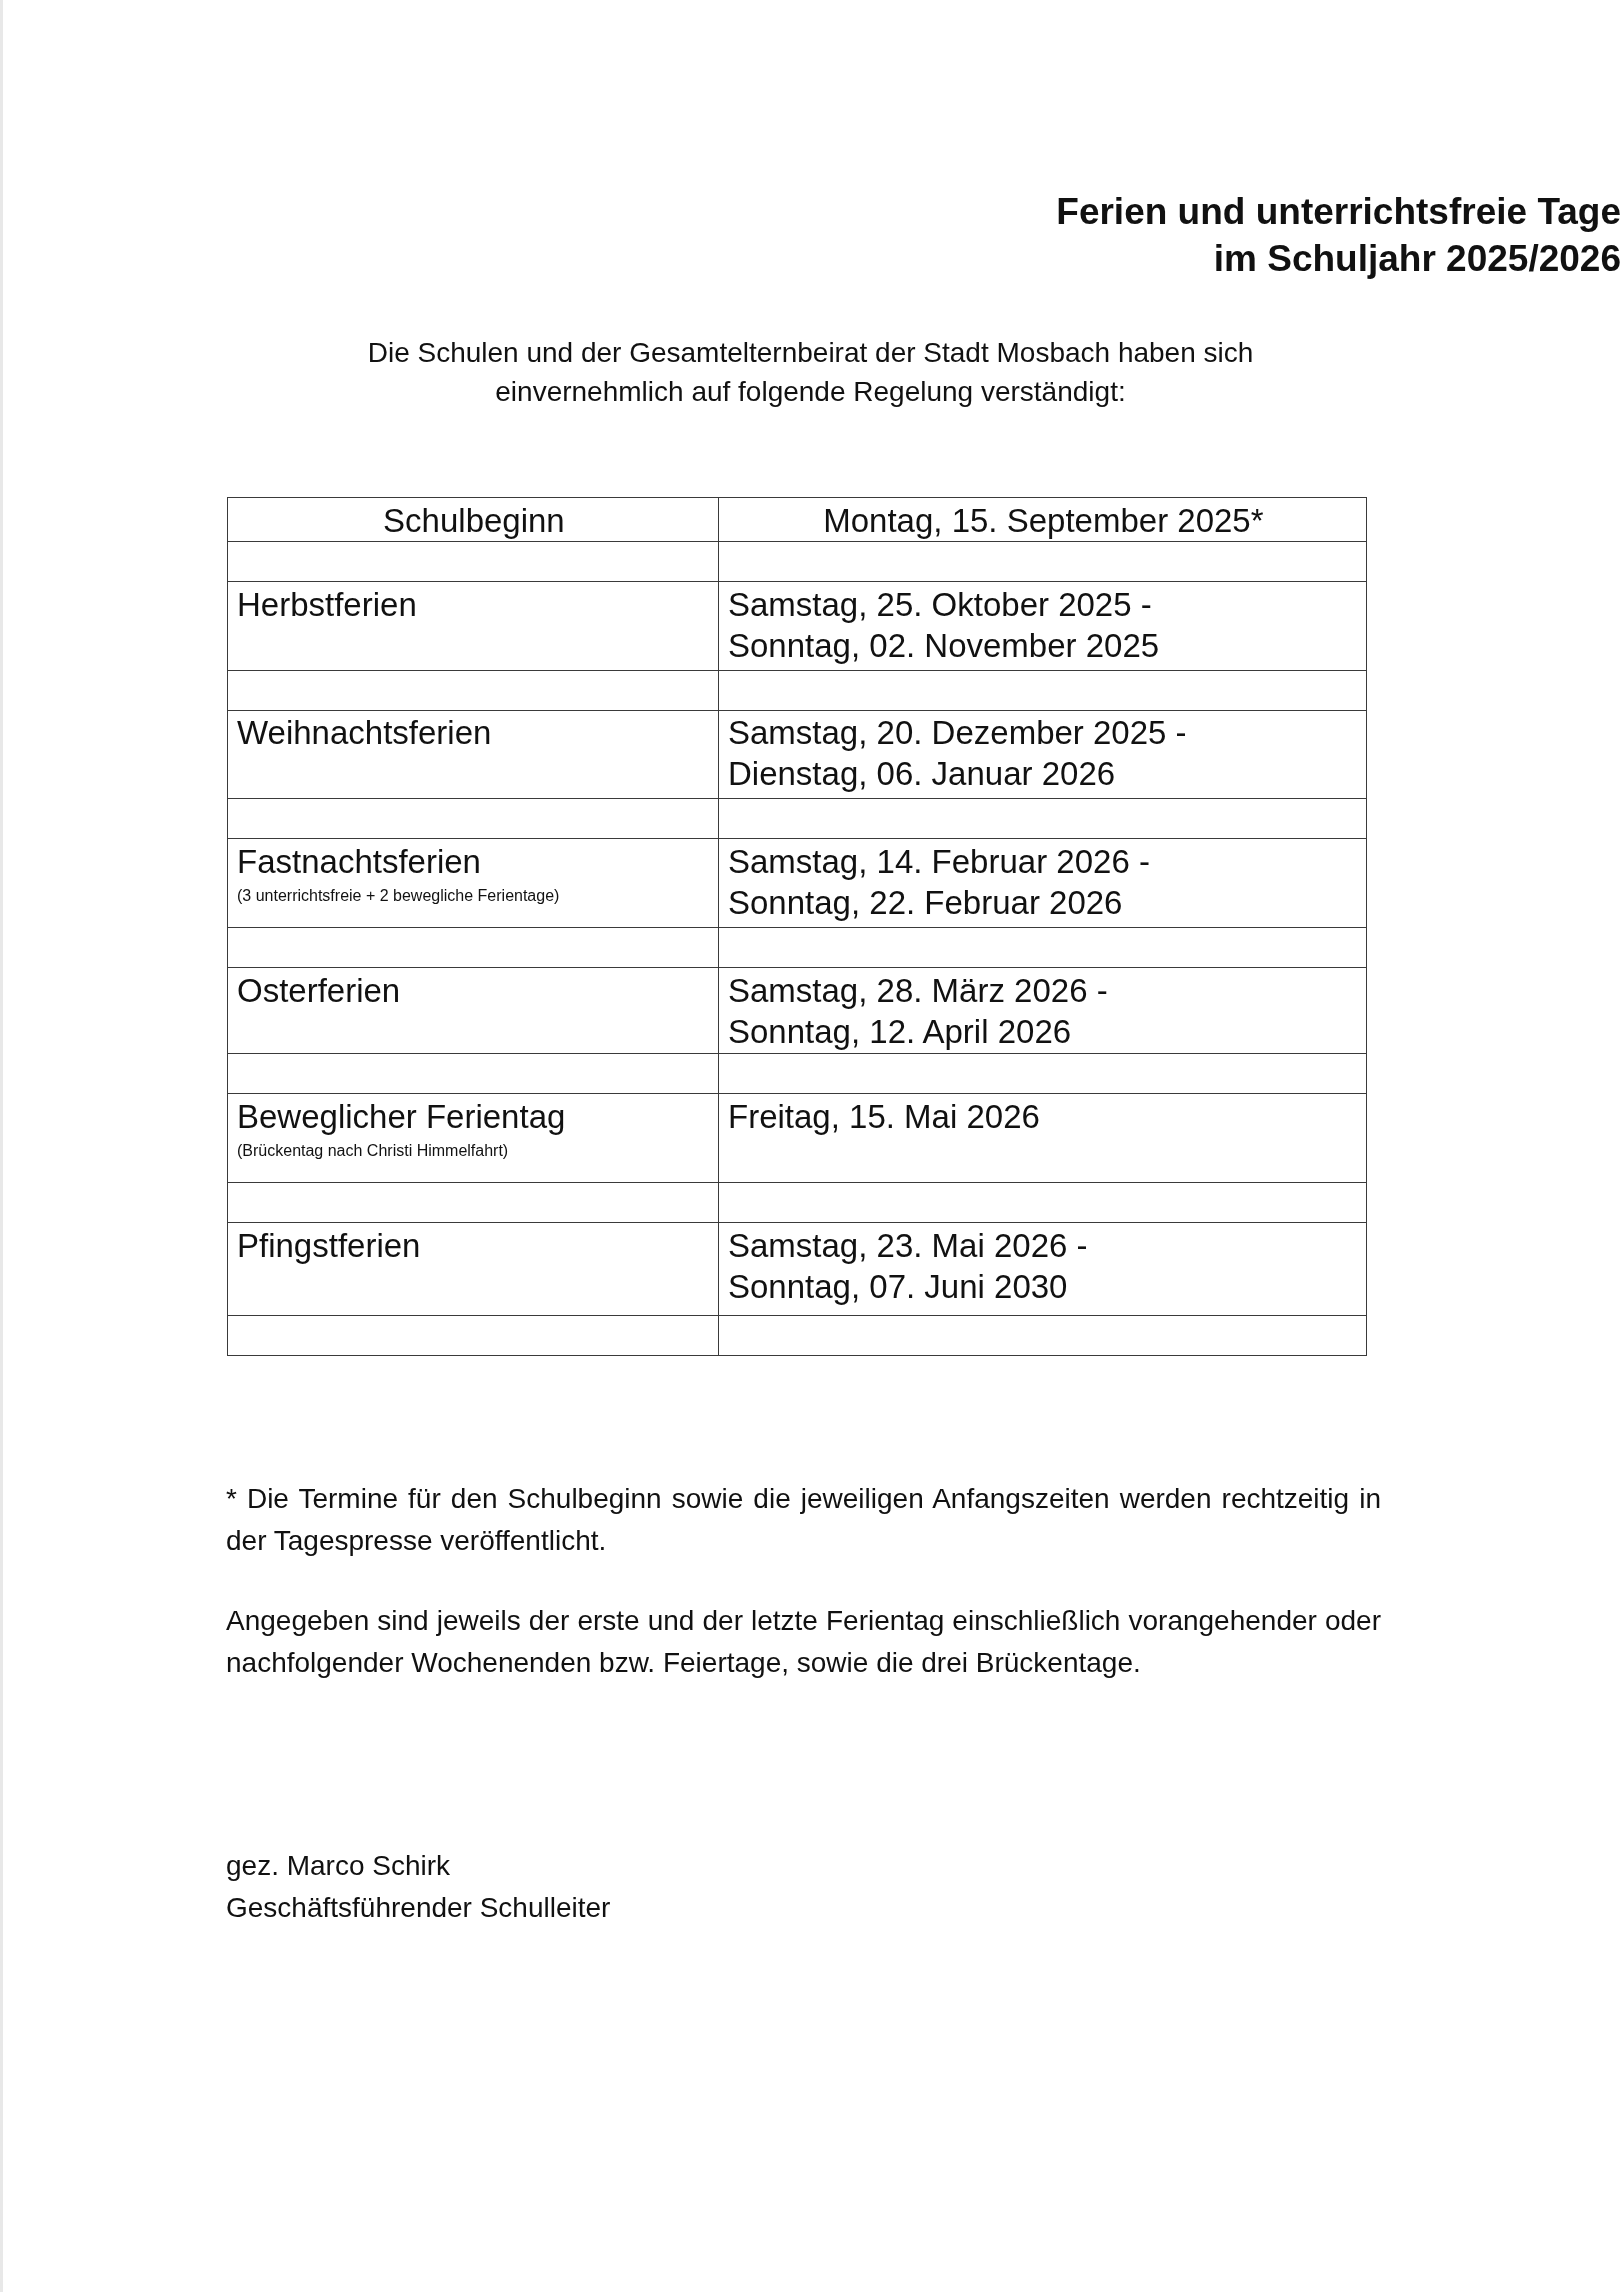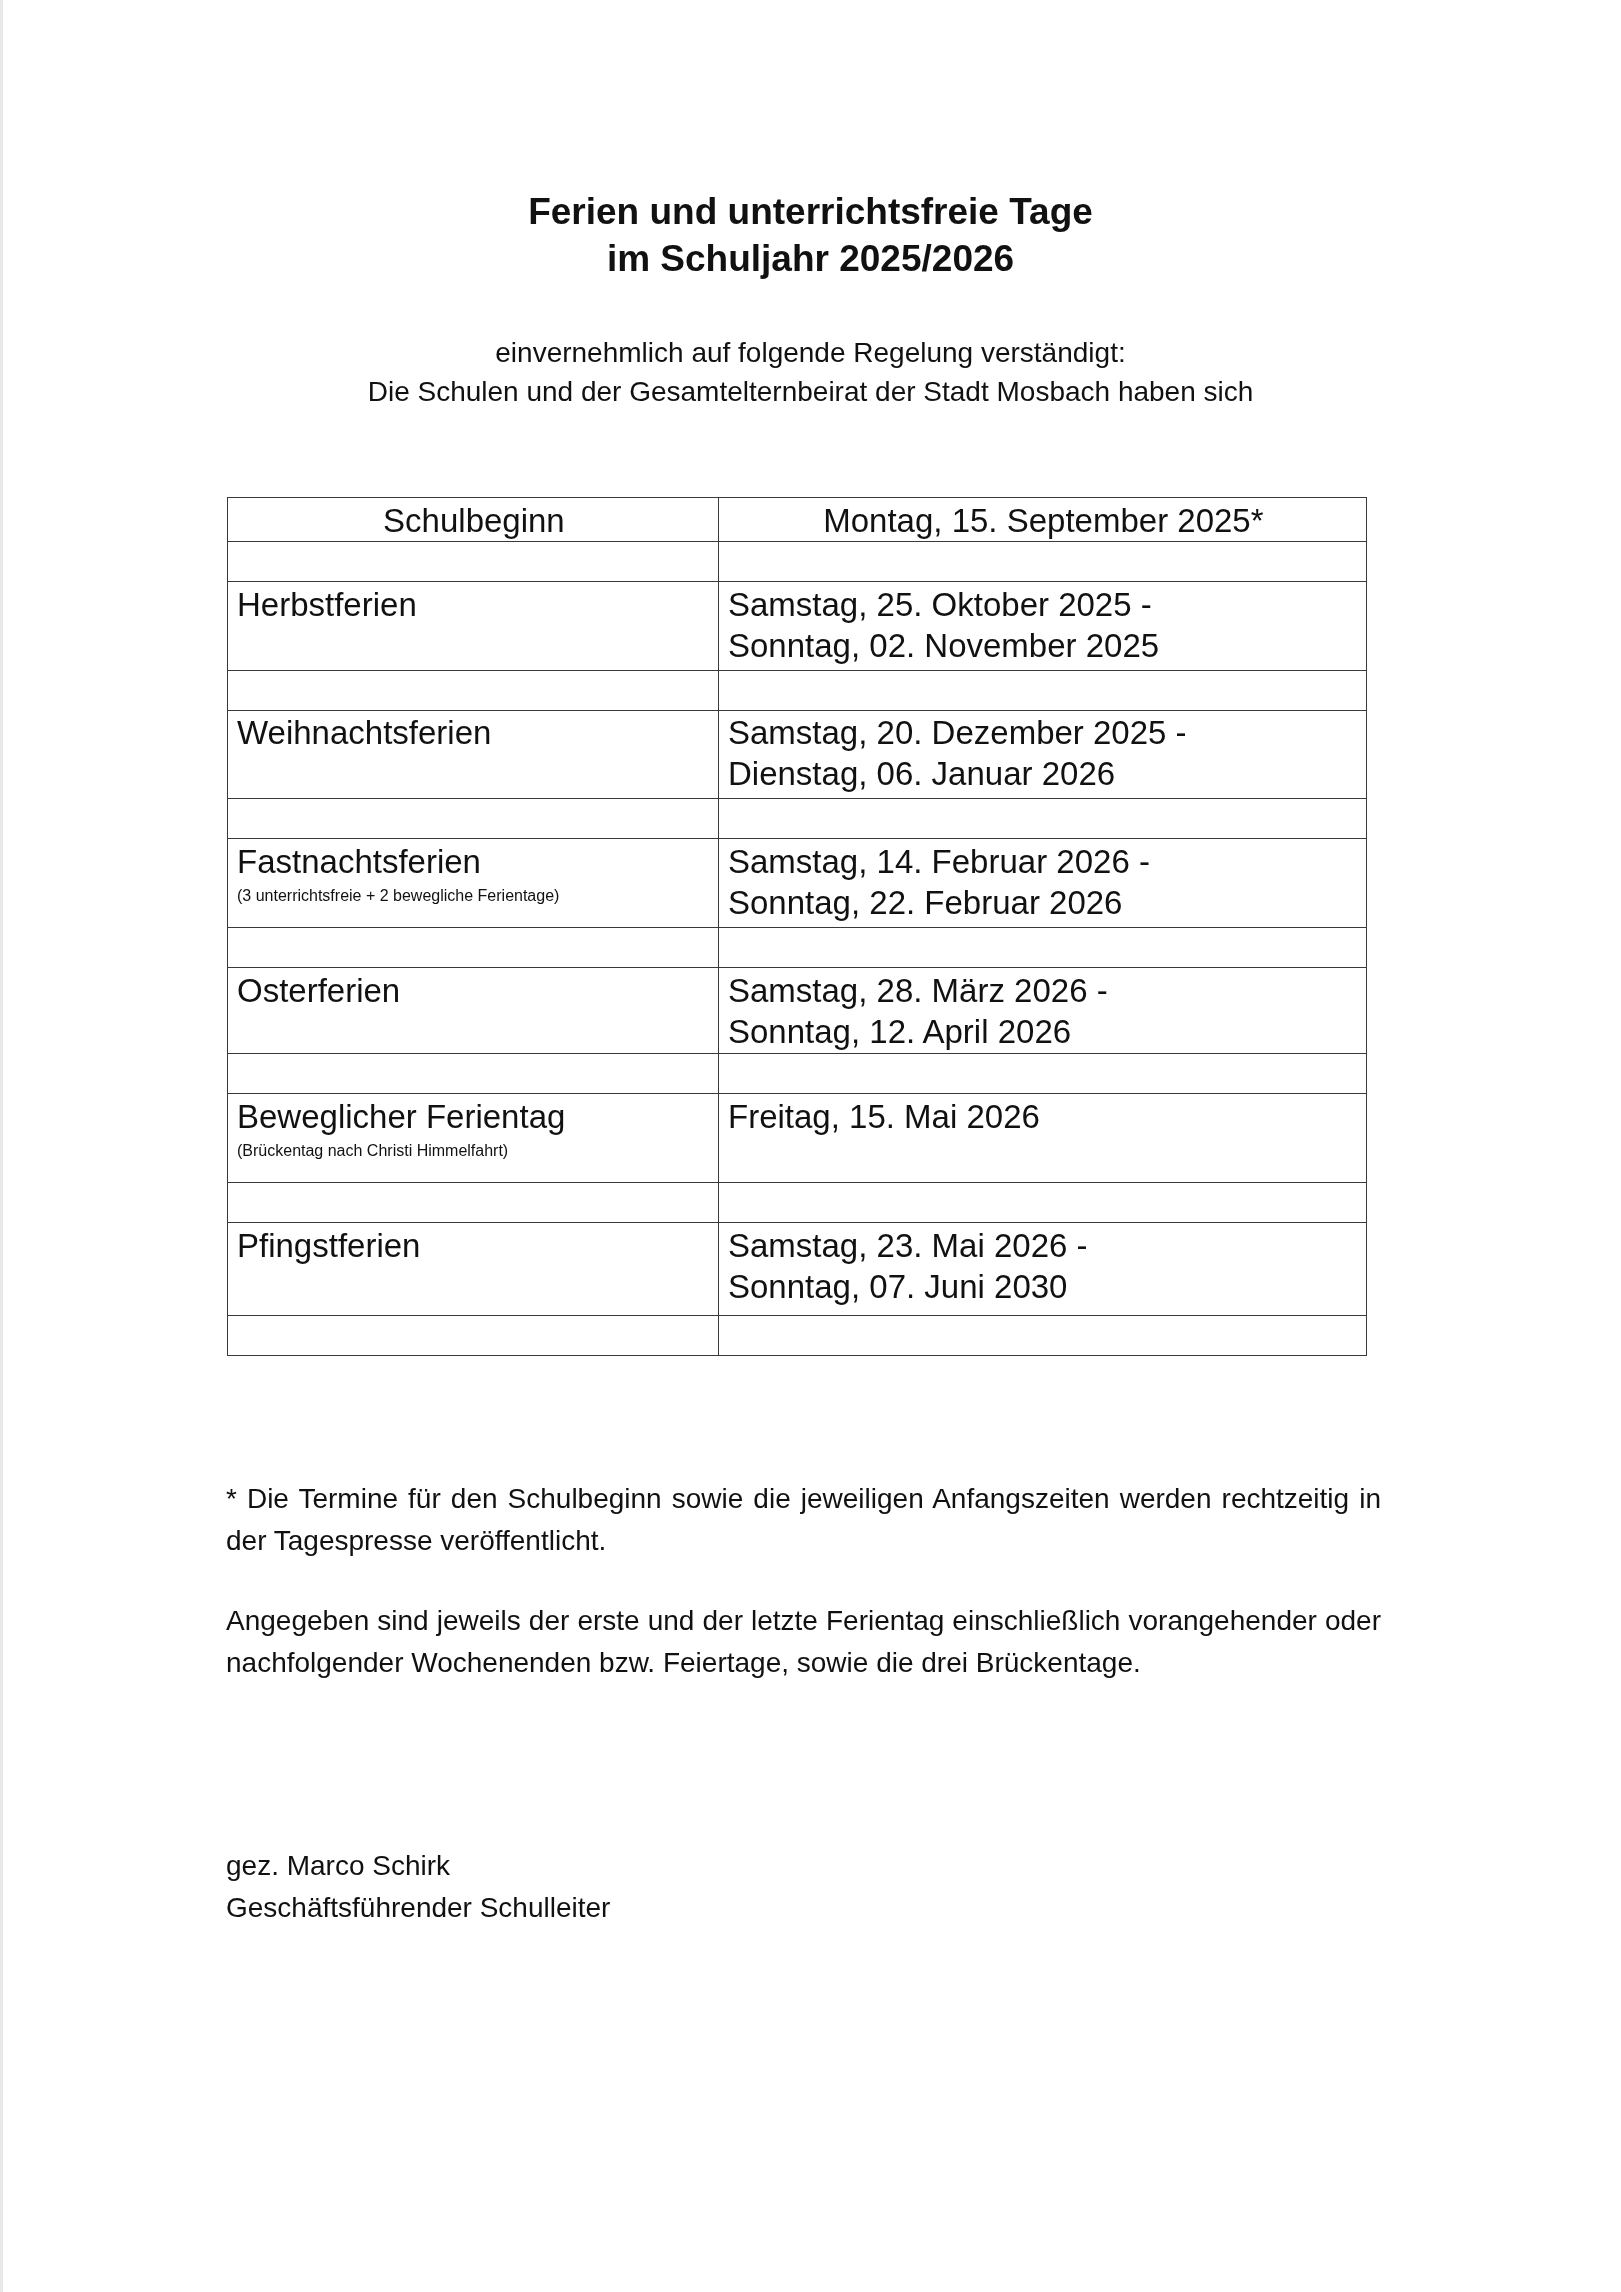--- a/index.html
+++ b/index.html
@@ -17,21 +17,21 @@
     }
     .page-edge {
       position: absolute;
       left: 0; top: 0;
       width: 2.7px; height: 2293px;
       background: #e8e8e8;
     }
     .title {
       position: absolute;
       left: 0; width: 1621px;
-      text-align: center;
+      text-align: right;
       font-weight: bold;
       font-size: 37px;
       line-height: 47px;
       top: 188px;
       margin: 0;
     }
     .intro {
       position: absolute;
       left: 0; width: 1621px;
       top: 333px;
@@ -99,22 +99,22 @@
 <body>
 
 <div class="page-edge"></div>
 
 <h1 class="title">
   <span>Ferien und unterrichtsfreie Tage</span>
   <span>im Schuljahr 2025/2026</span>
 </h1>
 
 <p class="intro">
+  <span>Die Schulen und der Gesamtelternbeirat der Stadt Mosbach haben sich</span>
   <span>einvernehmlich auf folgende Regelung verständigt:</span>
-  <span>Die Schulen und der Gesamtelternbeirat der Stadt Mosbach haben sich</span>
 </p>
 
 <table class="schedule">
   <colgroup>
       <col class="c1">
       <col class="c2">
     </colgroup>
   <tbody>
 
     <tr class="row h1">

